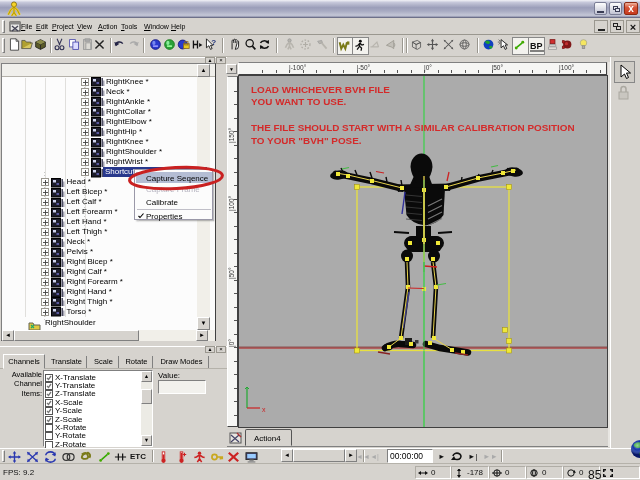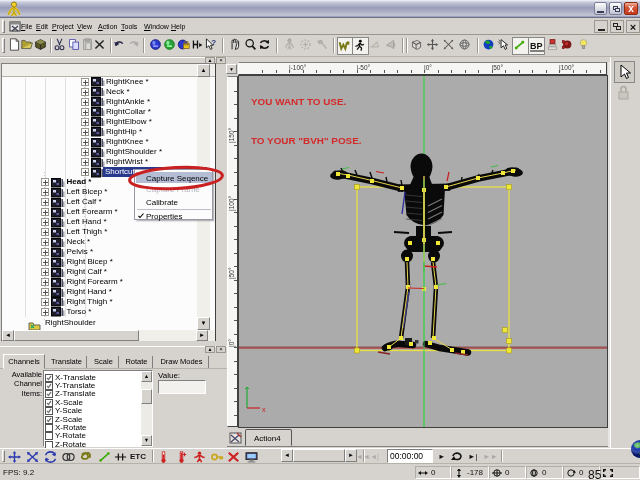--- a/index.html
+++ b/index.html
@@ -346,21 +346,21 @@
       <rect x="0.5" y="0.5" width="7" height="7" fill="#fff" stroke="#9a978f"></rect>
       <path d="M1.5 4 H6.5 M4 1.5 V6.5" stroke="#444" stroke-width="0.9" shape-rendering="crispEdges"></path>
     </svg>
     <svg class="abs" style="left:51px;top:120.5px" width="14" height="10" viewBox="0 0 14 10">
       <rect x="0.5" y="0.5" width="9" height="8.5" fill="#1c1c2a" stroke="#000"></rect>
       <rect x="2" y="2" width="3" height="2.5" fill="#cfd4ee"></rect>
       <rect x="5.5" y="5" width="2.5" height="2" fill="#5a5aa0"></rect>
       <rect x="10.5" y="1" width="1.4" height="8" fill="#3a3a52"></rect>
       <rect x="12.4" y="3.5" width="0.9" height="5.5" fill="#6a6a80"></rect>
     </svg>
-    <div class="abs" style="left:66.5px;top:120.0px;font-size:8px;color:#000;white-space:nowrap;font-weight:bold;">Head *</div>
+    <div class="abs" style="left:66.5px;top:120.0px;font-size:8px;color:#000;white-space:nowrap;">Head *</div>
     <svg class="abs" style="left:41px;top:131.0px" width="8" height="8" viewBox="0 0 8 8">
       <rect x="0.5" y="0.5" width="7" height="7" fill="#fff" stroke="#9a978f"></rect>
       <path d="M1.5 4 H6.5 M4 1.5 V6.5" stroke="#444" stroke-width="0.9" shape-rendering="crispEdges"></path>
     </svg>
     <svg class="abs" style="left:51px;top:130.5px" width="14" height="10" viewBox="0 0 14 10">
       <rect x="0.5" y="0.5" width="9" height="8.5" fill="#1c1c2a" stroke="#000"></rect>
       <rect x="2" y="2" width="3" height="2.5" fill="#cfd4ee"></rect>
       <rect x="5.5" y="5" width="2.5" height="2" fill="#5a5aa0"></rect>
       <rect x="10.5" y="1" width="1.4" height="8" fill="#3a3a52"></rect>
       <rect x="12.4" y="3.5" width="0.9" height="5.5" fill="#6a6a80"></rect>
@@ -735,21 +735,23 @@
       <line x1="185" y1="190" x2="198" y2="191" stroke="#cc2222" stroke-width="1.3"></line>
       <line x1="139" y1="276" x2="151" y2="278" stroke="#882222" stroke-width="1.3"></line>
       <line x1="216" y1="277" x2="229" y2="279" stroke="#882222" stroke-width="1.3"></line>
       <line x1="198" y1="209" x2="207" y2="207.5" stroke="#44bb44" stroke-width="1.1"></line>
       <line x1="103" y1="93" x2="110" y2="91.5" stroke="#44bb44" stroke-width="1.1"></line>
       <line x1="252" y1="91" x2="259" y2="89.5" stroke="#44bb44" stroke-width="1.1"></line>
       <line x1="185" y1="186" x2="185" y2="196" stroke="#44bb44" stroke-width="1.3"></line>
       <line x1="185" y1="104" x2="185" y2="351" stroke="#55c860" stroke-width="1.2" opacity="0.7"></line>
       <path d="M185 112 L185 168" stroke="#e8d44d" stroke-width="1.4" fill="none"></path>
     </svg>
+    <div class="abs" style="left:24px;top:27px;font-weight:bold;color:#d42a2a;font-size:9.9px;letter-spacing:0px;white-space:nowrap;">LOAD WHICHEVER BVH FILE</div>
     <div class="abs" style="left:24px;top:39px;font-weight:bold;color:#d42a2a;font-size:9.9px;letter-spacing:0px;white-space:nowrap;">YOU WANT TO USE.</div>
+    <div class="abs" style="left:24px;top:65px;font-weight:bold;color:#d42a2a;font-size:9.9px;letter-spacing:0px;white-space:nowrap;">THE FILE SHOULD START WITH A SIMILAR CALIBRATION POSITION</div>
     <div class="abs" style="left:24px;top:78px;font-weight:bold;color:#d42a2a;font-size:9.9px;letter-spacing:0px;white-space:nowrap;">TO YOUR "BVH" POSE.</div>
     <svg class="abs" style="left:12px;top:19px;" width="60" height="351" viewBox="0 0 60 351">
       <line x1="8" y1="311" x2="8" y2="332" stroke="#22aa33" stroke-width="1.2"></line>
       <line x1="8" y1="332" x2="21" y2="332" stroke="#cc2222" stroke-width="1.2"></line>
       <text x="23" y="335.5" font-size="7" fill="#cc2222">x</text>
       <line x1="6" y1="313" x2="8" y2="311" stroke="#22aa33" stroke-width="1"></line>
       <line x1="10" y1="313" x2="8" y2="311" stroke="#22aa33" stroke-width="1"></line>
     </svg>
     <div class="abs" style="left:0;top:371px;width:383px;height:19px;background:#d6d3ce;"></div>
     <div class="abs" style="left:0;top:389px;width:381px;height:1px;background:#808080;"></div>

